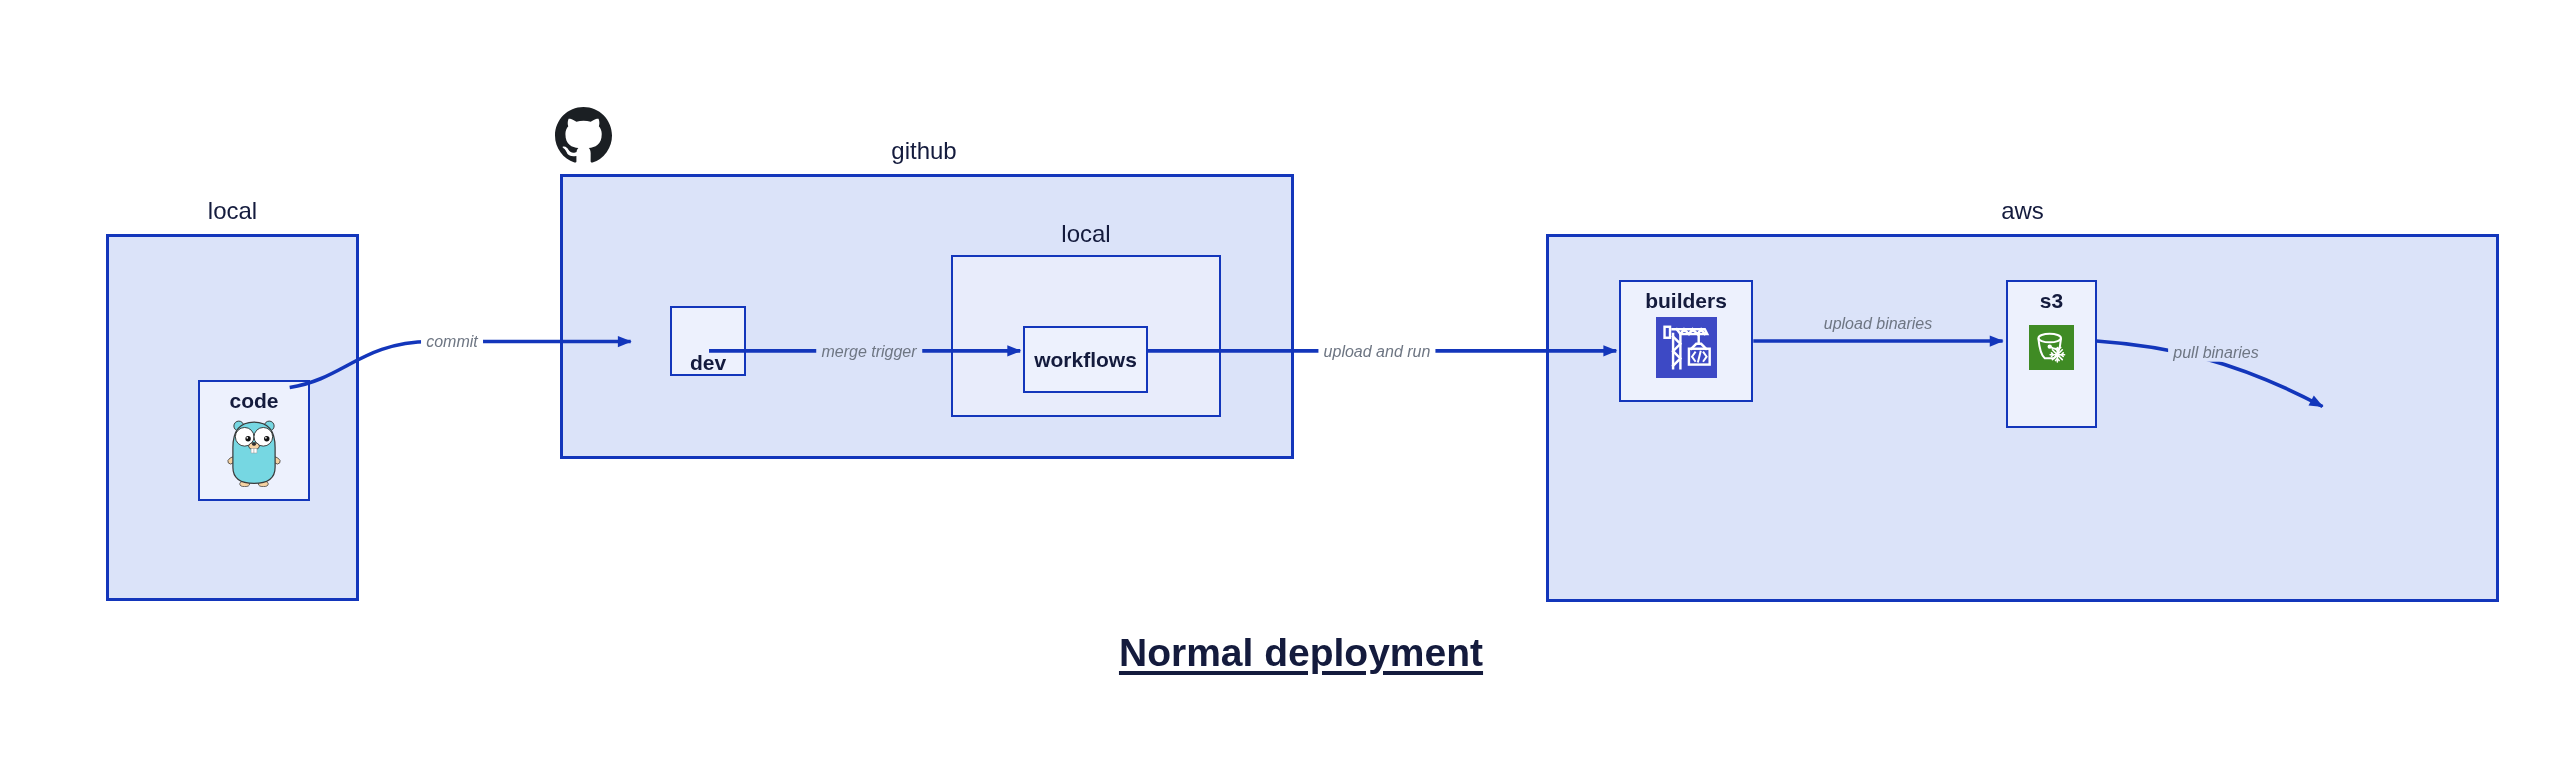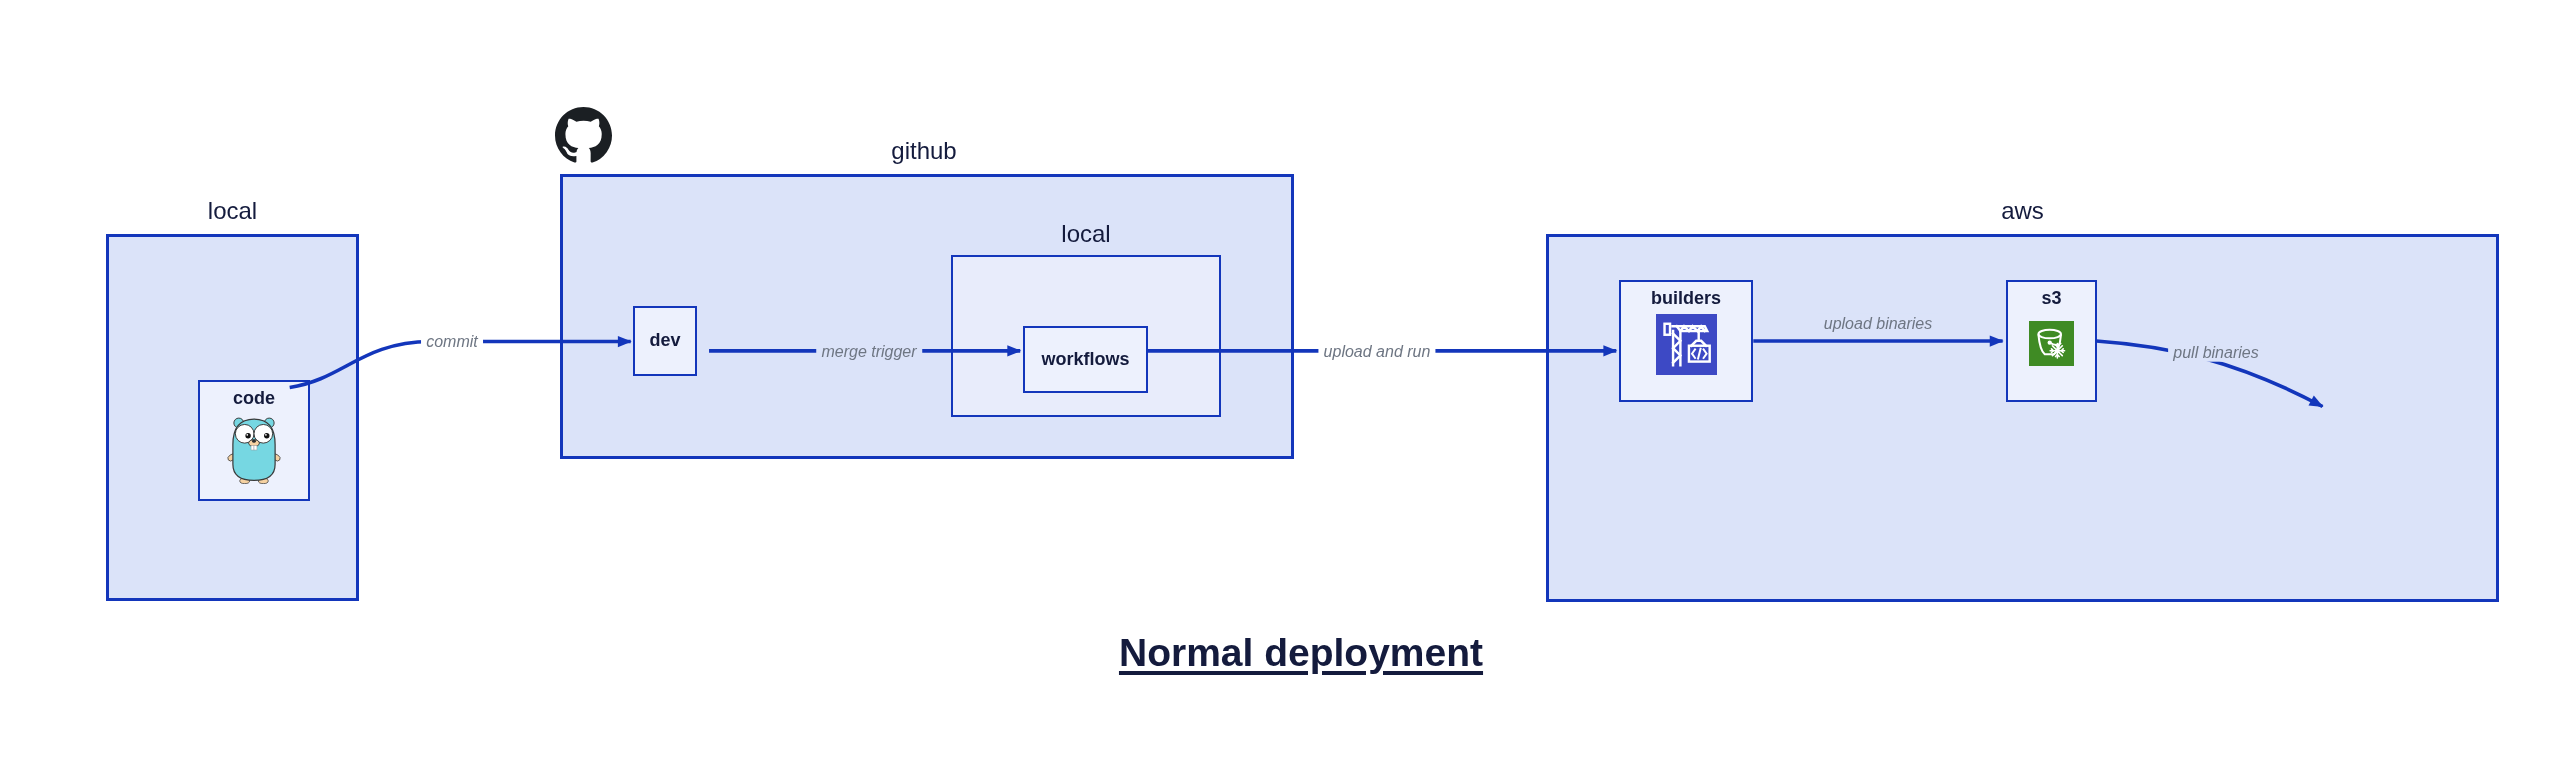--- a/index.html
+++ b/index.html
@@ -19,21 +19,21 @@
   }
   *{box-sizing:border-box;margin:0;padding:0;}
   body{background:var(--canvas_white);font-family:"Liberation Sans",sans-serif;}
   #canvas{position:relative;width:2604px;height:781px;background:var(--canvas_white);overflow:hidden;}
 
   .group-box{position:absolute;background:var(--group_fill);border:3.1px solid var(--border_blue);z-index:1;}
   .subgroup-box{position:absolute;background:var(--master_fill);border:2.6px solid var(--border_blue);z-index:2;}
   .node-box{position:absolute;background:var(--node_fill);border:2.6px solid var(--border_blue);z-index:3;}
 
   .group-label{position:absolute;font-size:24px;color:var(--heading_navy);text-align:center;z-index:4;line-height:1.1;}
-  .node-label{font-weight:bold;font-size:18px;color:var(--heading_navy);text-align:center;line-height:1.1;}
+  .node-label{font-weight:bold;font-size:21px;color:var(--heading_navy);text-align:center;line-height:1.1;}
   .center-node{display:flex;align-items:center;justify-content:center;}
   .icon-node{display:flex;flex-direction:column;align-items:center;padding-top:7.2px;}
   .icon-node .node-label{margin-bottom:5.2px;}
 
   #edges-svg{position:absolute;left:0;top:0;z-index:5;pointer-events:none;}
   #edges-svg path.edge{stroke:var(--border_blue);stroke-width:7;fill:none;}
 
   .edge-label{position:absolute;transform:translate(-50%,-50%);font-style:italic;font-size:16px;
     color:var(--edge_label_gray);white-space:nowrap;padding:0.5px 5.2px;z-index:6;line-height:1.1;}
   .edge-label.on-white{background:var(--canvas_white);}
@@ -47,30 +47,30 @@
     text-decoration-thickness:3.6px;text-underline-offset:5.2px;white-space:nowrap;z-index:4;font-weight:bold;}
 
   
   #local-box{left:106px;top:234px;width:253px;height:367px;}
   #local-label{left:106px;top:198px;width:253px;}
   #code-box{left:178px;top:380px;width:112px;height:121px;margin-left:20px;}
   #gopher-icon{width:54px;height:69px;margin-top:1px;}
 
   #github-box{left:560px;top:174px;width:734px;height:285px;}
   #github-label{left:560px;top:138px;width:728px;text-align:center;}
-  #dev-box{left:633px;top:306px;width:64px;height:70px;}
+  #dev-box{left:670px;top:306px;width:76px;height:70px;align-items:flex-end;}
   #master-box{left:951px;top:255px;width:270px;height:162px;}
   #master-label{left:951px;top:221px;width:270px;}
   #workflows-box{left:1023px;top:326px;width:125px;height:67px;}
 
   #aws-box{left:1546px;top:234px;width:953px;height:368px;}
   #aws-label{left:1546px;top:198px;width:953px;}
   #builders-box{left:1619px;top:280px;width:134px;height:122px;}
   #builders-icon{width:61px;height:61px;}
-  #s3-box{left:2006px;top:280px;width:91px;height:122px;}
+  #s3-box{left:2006px;top:280px;width:91px;height:148px;}
   #s3-icon{width:45px;height:45px;margin-top:7.2px;}
   #ec2-box{left:2328px;top:381px;width:99px;height:122px;}
   #ec2-icon{width:49px;height:49px;margin-top:3.1px;}
 
   #label-commit{left:452px;top:341px;}
   #label-merge{left:869px;top:351px;}
   #label-upload-run{left:1377px;top:351px;}
   #label-upload-binaries{left:1878px;top:323px;}
   #label-pull-binaries{left:2216px;top:352px;}
 </style>

